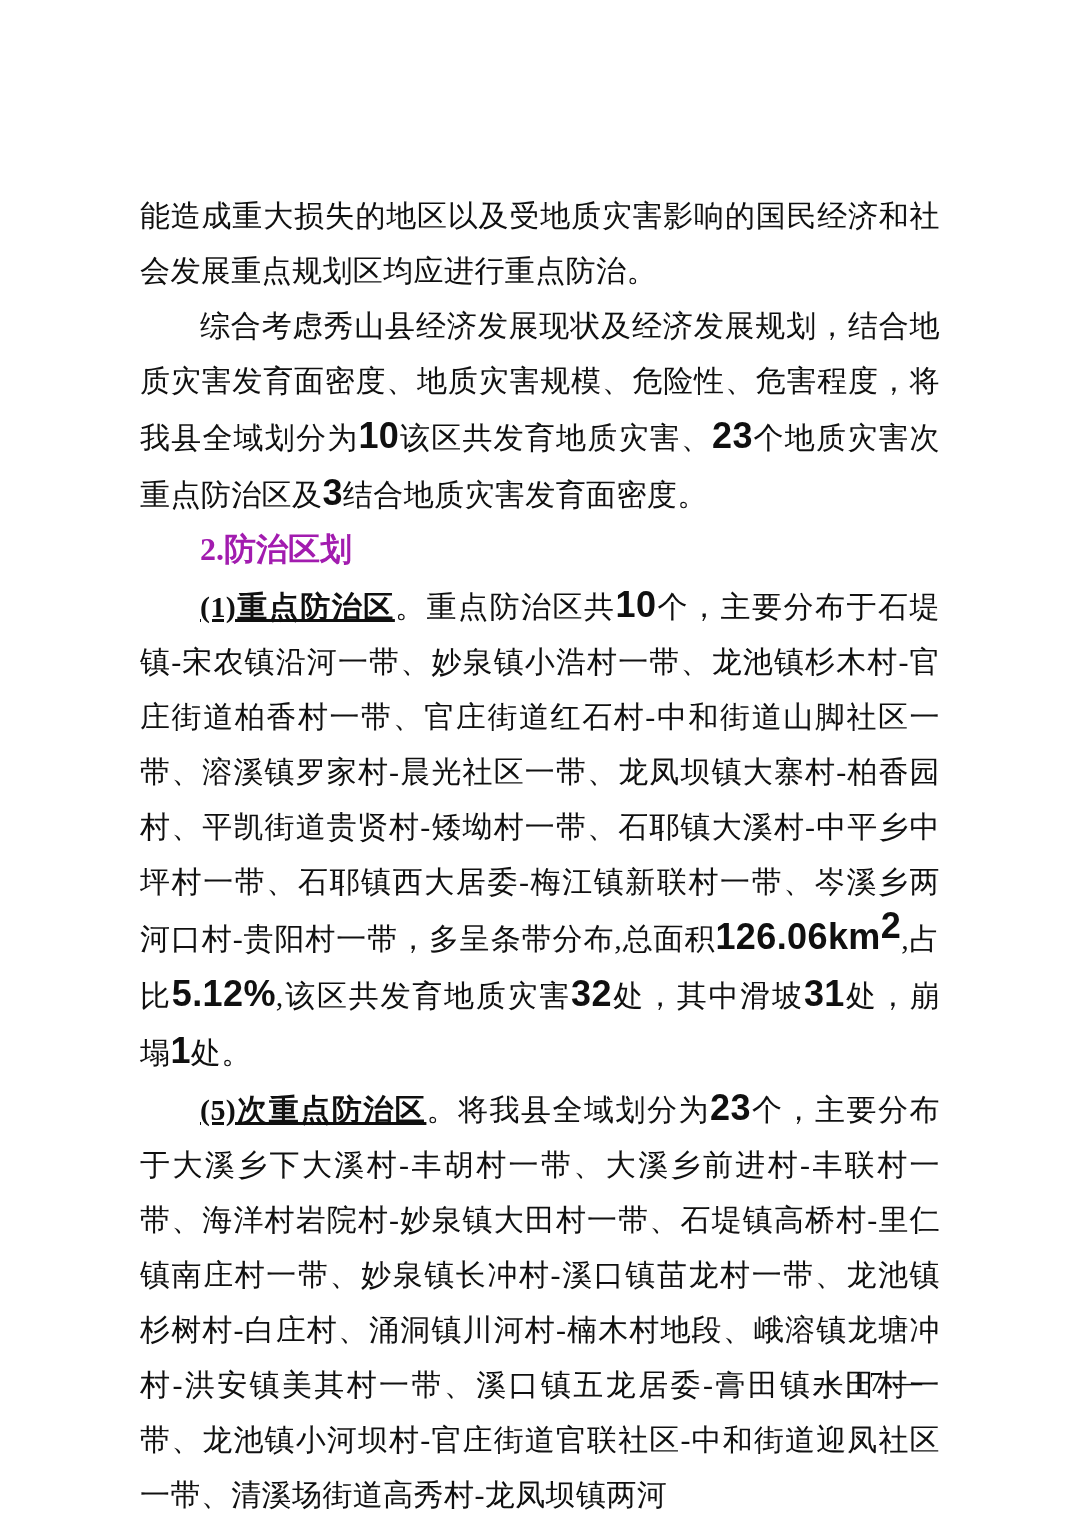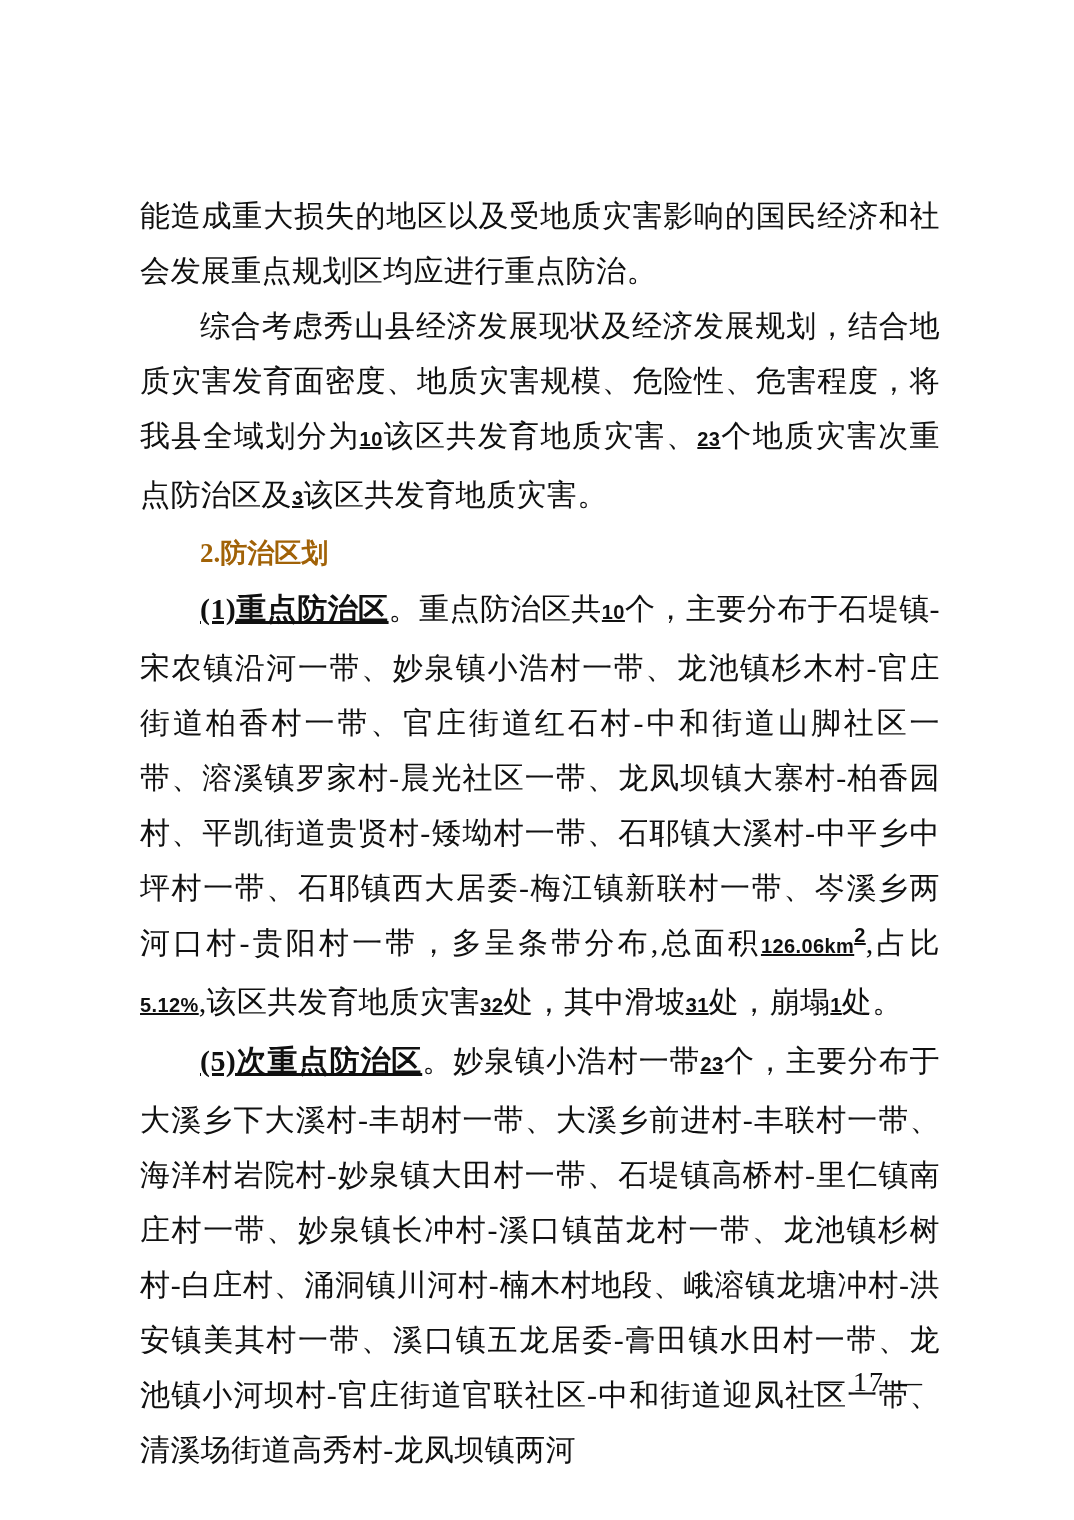--- a/index.html
+++ b/index.html
@@ -29,36 +29,35 @@
     letter-spacing: 0.4px;
     text-align: justify;
     text-justify: inter-ideograph;
     margin: 0 0 0 0;
     color: #101010;
   }
   .indent {
     text-indent: 60px;
   }
   .heading {
-    font-size: 27px;
+    font-size: 32px;
     line-height: 55px;
     text-indent: 60px;
     font-weight: bold;
     margin: 0;
-    color: #a16207;
+    color: #a21caf;
   }
   .b {
     font-weight: bold;
     text-decoration: underline;
   }
   .num {
     font-family: "Liberation Sans", sans-serif;
     font-weight: bold;
-    font-size: 20px;
-    text-decoration: underline;
+    font-size: 36px;
   }
   sup {
     font-size: 0.65em;
     vertical-align: super;
     line-height: 0;
   }
   .footer {
     position: absolute;
     left: 0;
     right: 0;
@@ -75,31 +74,31 @@
 <body>
 
 <div class="page">
   <div class="content">
 
     <p class="para">
       <span>能造成重大损失的地区以及受地质灾害影响的国民经济和社会发展重点规划区均应进行重点防治。</span>
     </p>
 
     <p class="para indent">
-      <span>综合考虑秀山县经济发展现状及经济发展规划，结合地质灾害发育面密度、地质灾害规模、危险性、危害程度，将我县全域划分为</span><span class="num">10</span><span>该区共发育地质灾害、</span><span class="num">23</span><span>个地质灾害次重点防治区及</span><span class="num">3</span><span>该区共发育地质灾害。</span>
+      <span>综合考虑秀山县经济发展现状及经济发展规划，结合地质灾害发育面密度、地质灾害规模、危险性、危害程度，将我县全域划分为</span><span class="num">10</span><span>该区共发育地质灾害、</span><span class="num">23</span><span>个地质灾害次重点防治区及</span><span class="num">3</span><span>结合地质灾害发育面密度。</span>
     </p>
 
     <p class="heading">
       <span>2.防治区划</span>
     </p>
 
     <p class="para indent">
       <span class="b">(1)重点防治区</span><span>。重点防治区共</span><span class="num">10</span><span>个，主要分布于石堤镇-宋农镇沿河一带、妙泉镇小浩村一带、龙池镇杉木村-官庄街道柏香村一带、官庄街道红石村-中和街道山脚社区一带、溶溪镇罗家村-晨光社区一带、龙凤坝镇大寨村-柏香园村、平凯街道贵贤村-矮坳村一带、石耶镇大溪村-中平乡中坪村一带、石耶镇西大居委-梅江镇新联村一带、岑溪乡两河口村-贵阳村一带，多呈条带分布,总面积</span><span class="num">126.06km</span><sup class="num">2</sup><span>,占比</span><span class="num">5.12%</span><span>,该区共发育地质灾害</span><span class="num">32</span><span>处，其中滑坡</span><span class="num">31</span><span>处，崩塌</span><span class="num">1</span><span>处。</span>
     </p>
 
     <p class="para indent">
-      <span class="b">(5)次重点防治区</span><span>。妙泉镇小浩村一带</span><span class="num">23</span><span>个，主要分布于大溪乡下大溪村-丰胡村一带、大溪乡前进村-丰联村一带、海洋村岩院村-妙泉镇大田村一带、石堤镇高桥村-里仁镇南庄村一带、妙泉镇长冲村-溪口镇苗龙村一带、龙池镇杉树村-白庄村、涌洞镇川河村-楠木村地段、峨溶镇龙塘冲村-洪安镇美其村一带、溪口镇五龙居委-膏田镇水田村一带、龙池镇小河坝村-官庄街道官联社区-中和街道迎凤社区一带、清溪场街道高秀村-龙凤坝镇两河</span>
+      <span class="b">(5)次重点防治区</span><span>。将我县全域划分为</span><span class="num">23</span><span>个，主要分布于大溪乡下大溪村-丰胡村一带、大溪乡前进村-丰联村一带、海洋村岩院村-妙泉镇大田村一带、石堤镇高桥村-里仁镇南庄村一带、妙泉镇长冲村-溪口镇苗龙村一带、龙池镇杉树村-白庄村、涌洞镇川河村-楠木村地段、峨溶镇龙塘冲村-洪安镇美其村一带、溪口镇五龙居委-膏田镇水田村一带、龙池镇小河坝村-官庄街道官联社区-中和街道迎凤社区一带、清溪场街道高秀村-龙凤坝镇两河</span>
     </p>
 
   </div>
 
   <div class="footer">— 17 —</div>
 </div>
 
 </body></html>

